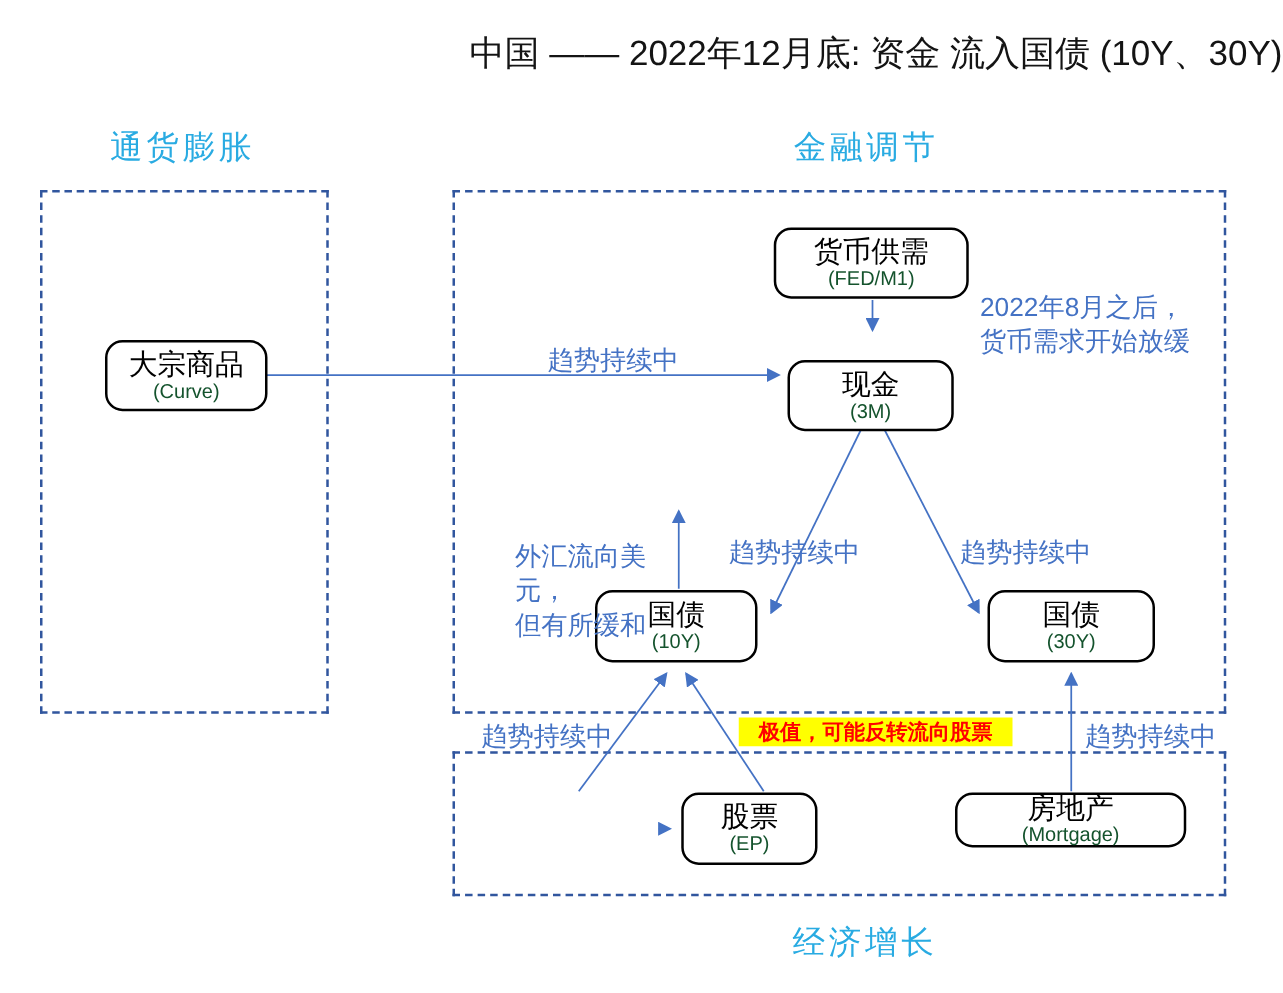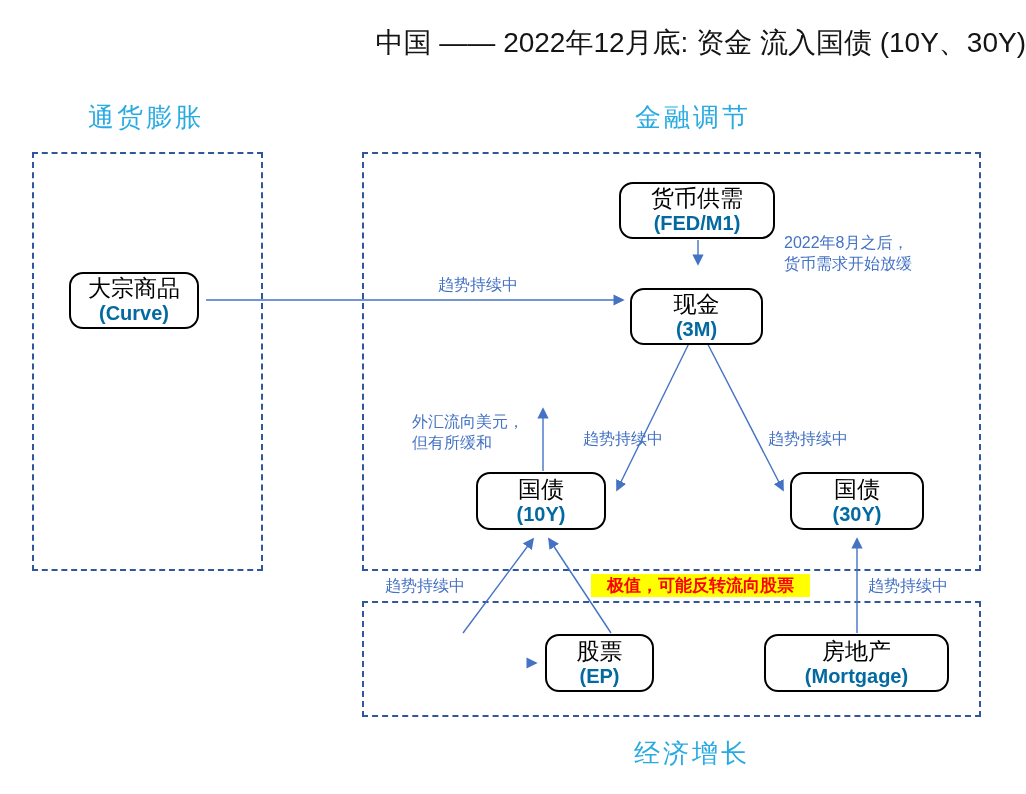--- a/index.html
+++ b/index.html
@@ -17,23 +17,23 @@
   .region{
     position:absolute;border:2px dashed #31569E;box-sizing:border-box;background:transparent;
   }
   svg.edges{position:absolute;left:0;top:0;}
   .node{
     position:absolute;background:#ffffff;border:2.5px solid #000000;border-radius:14px;
     box-sizing:border-box;display:flex;flex-direction:column;align-items:center;
     justify-content:center;line-height:1.18;text-align:left;
   }
   .node .t{font-size:23px;color:#000000;white-space:nowrap;}
-  .node .s{font-size:20px;color:#0369a1;white-space:nowrap;font-weight:bold;}
+  .node .s{font-size:16px;color:#14532d;white-space:nowrap;}
   .edge-label{
-    position:absolute;font-size:16px;color:#4472C4;white-space:pre-line;line-height:1.3;
+    position:absolute;font-size:21px;color:#4472C4;white-space:pre-line;line-height:1.3;
   }
   .alert-label{
     position:absolute;font-size:17px;font-weight:bold;color:#FF0000;
     background:#FFFF00;padding:1px 16px;white-space:nowrap;line-height:1.25;
   }
 </style>
 </head>
 <body>
 
 <div class="canvas">
@@ -58,21 +58,21 @@
     <line x1="698" y1="240" x2="698" y2="264" stroke="#4472C4" stroke-width="1.4" marker-end="url(#ah)"></line>
     <line x1="696" y1="329" x2="617" y2="490" stroke="#4472C4" stroke-width="1.4" marker-end="url(#ah)"></line>
     <line x1="700" y1="329" x2="783" y2="490" stroke="#4472C4" stroke-width="1.4" marker-end="url(#ah)"></line>
     <line x1="543" y1="471" x2="543" y2="409" stroke="#4472C4" stroke-width="1.4" marker-end="url(#ah)"></line>
     <line x1="463" y1="633" x2="533" y2="539" stroke="#4472C4" stroke-width="1.4" marker-end="url(#ah)"></line>
     <line x1="611" y1="633" x2="549" y2="539" stroke="#4472C4" stroke-width="1.4" marker-end="url(#ah)"></line>
     <line x1="857" y1="633" x2="857" y2="539" stroke="#4472C4" stroke-width="1.4" marker-end="url(#ah)"></line>
     <line x1="527" y1="663" x2="536" y2="663" stroke="#4472C4" stroke-width="1.4" marker-end="url(#ah)"></line>
   </svg>
 
-  <div class="node" style="left:69px;top:272px;width:130px;height:57px">
+  <div class="node" style="left:84px;top:272px;width:130px;height:57px">
     <span class="t">大宗商品</span>
     <span class="s">(Curve)</span>
   </div>
   <div class="node" style="left:619px;top:182px;width:156px;height:57px">
     <span class="t">货币供需</span>
     <span class="s">(FED/M1)</span>
   </div>
   <div class="node" style="left:630px;top:288px;width:133px;height:57px">
     <span class="t">现金</span>
     <span class="s">(3M)</span>
@@ -82,29 +82,29 @@
     <span class="s">(10Y)</span>
   </div>
   <div class="node" style="left:790px;top:472px;width:134px;height:58px">
     <span class="t">国债</span>
     <span class="s">(30Y)</span>
   </div>
   <div class="node" style="left:545px;top:634px;width:109px;height:58px">
     <span class="t">股票</span>
     <span class="s">(EP)</span>
   </div>
-  <div class="node" style="left:764px;top:634px;width:185px;height:58px">
+  <div class="node" style="left:764px;top:634px;width:185px;height:44px">
     <span class="t">房地产</span>
     <span class="s">(Mortgage)</span>
   </div>
 
   <span class="edge-label" style="left:438px;top:275px">趋势持续中</span>
   <span class="edge-label" style="left:583px;top:429px">趋势持续中</span>
   <span class="edge-label" style="left:768px;top:429px">趋势持续中</span>
-  <span class="edge-label" style="left:412px;top:412px;width:140px">外汇流向美元，
+  <span class="edge-label" style="left:412px;top:432px;width:140px">外汇流向美元，
 但有所缓和</span>
   <span class="edge-label" style="left:385px;top:576px">趋势持续中</span>
   <span class="alert-label" style="left:591px;top:574px">极值，可能反转流向股票</span>
   <span class="edge-label" style="left:868px;top:576px">趋势持续中</span>
   <span class="edge-label" style="left:784px;top:233px;width:170px">2022年8月之后，
 货币需求开始放缓</span>
 
 </div>
 
 </body></html>

